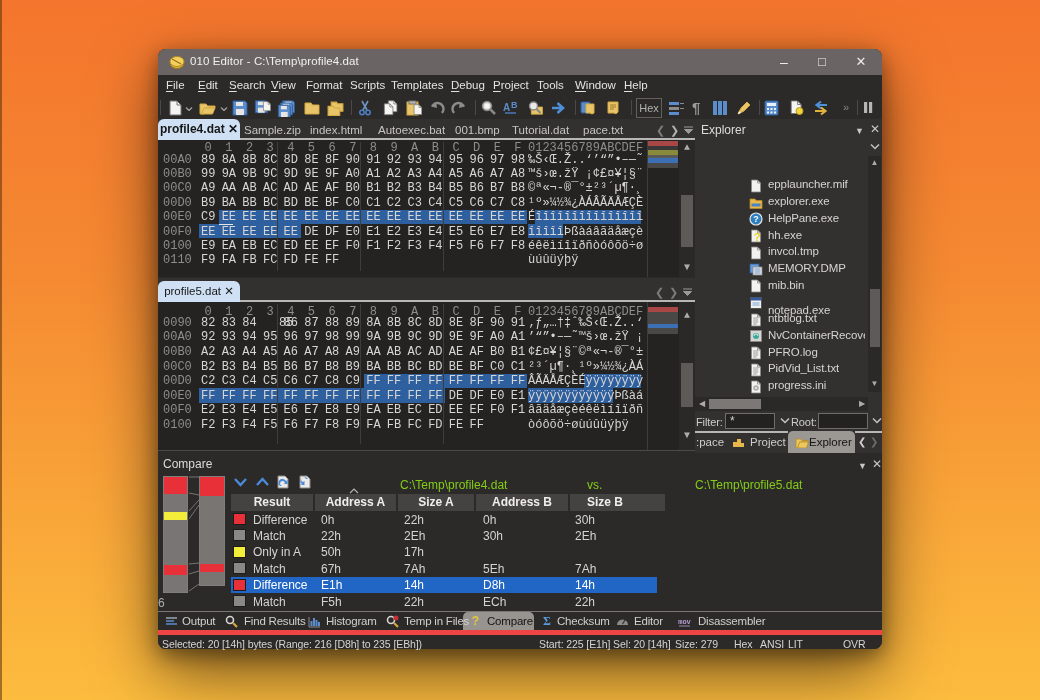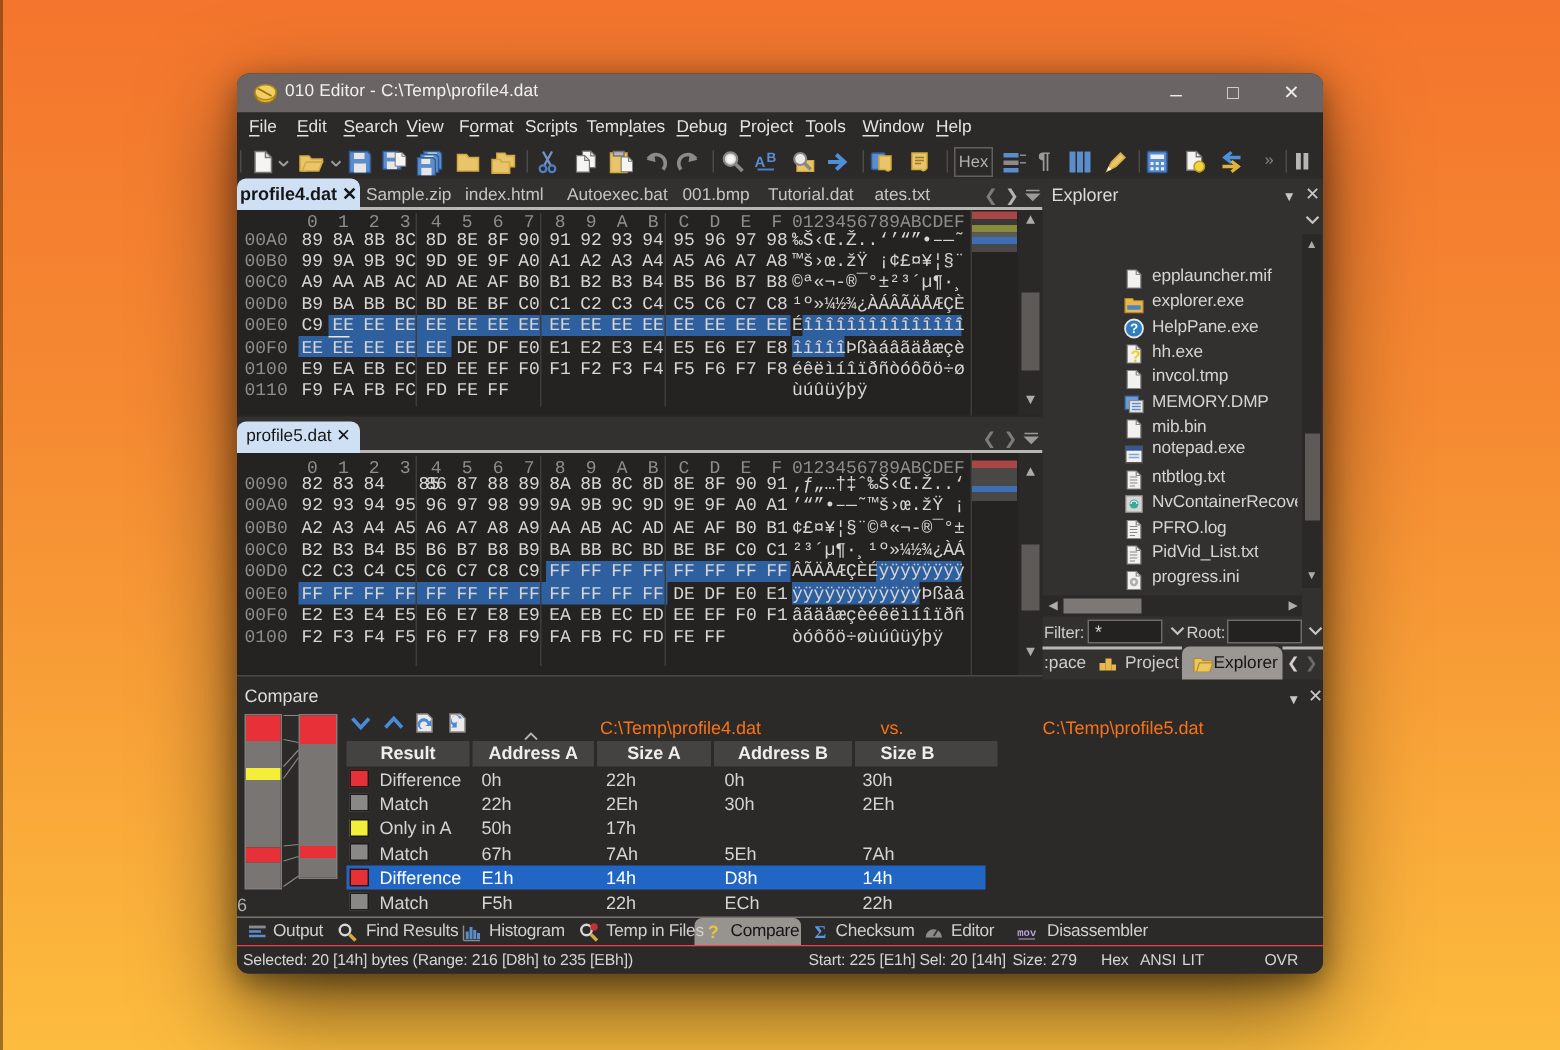--- a/index.html
+++ b/index.html
@@ -37,26 +37,26 @@
 
 #expl{position:absolute;left:537px;top:70px;width:187px;height:336px;background:#333130}
 .paneltitle{color:#dddbd9;font-size:12px}
 .inbox{position:absolute;background:#232221;border:1px solid #6f6d6b;color:#d3d1cf;font-size:12px}
 .hdrbar{position:absolute;background:#403e3d;color:#f2f0ee;font-weight:bold;font-size:12px}
 .fitem{position:absolute;color:#d6d4d2;font-size:11.5px;letter-spacing:-0.1px;white-space:nowrap}
 .ptab{position:absolute;color:#cfcdcb;font-size:11.5px}
 
 #comp{position:absolute;left:0;top:404px;width:724px;height:158px;background:#2b2a29}
 .chead{position:absolute;background:#454342;color:#f0eeec;font-size:12px;font-weight:bold;text-align:center}
-.crow{position:absolute;color:#f97316;font-size:12px}
+.crow{position:absolute;color:#84cc16;font-size:12px}
 .swatch{position:absolute;width:13px;height:12px;border:1px solid #1d1c1b}
 
 #btabs{position:absolute;left:0;top:562px;width:724px;height:19px;background:#2b2a29;border-top:1px solid #797672}
 .btxt{position:absolute;top:3px;color:#d2d0ce;font-size:11.5px;letter-spacing:-0.2px}
-#status{position:absolute;left:0;top:581px;width:724px;height:19px;background:#2b2a29;border-top:1px solid #ef4444;color:#d6d4d2;font-size:10.5px;letter-spacing:-0.1px;border-radius:0 0 8px 8px}
+#status{position:absolute;left:0;top:581px;width:724px;height:19px;background:#2b2a29;border-top:5px solid #ef4444;color:#d6d4d2;font-size:10.5px;letter-spacing:-0.1px;border-radius:0 0 8px 8px}
 #status span{position:absolute;top:3px}
 </style></head>
 <body>
 <div class="ledge"></div>
 <div id="win">
 <div id="title">
 <svg class="abs" style="left:11px;top:5px" width="16" height="16" viewBox="0 0 16 16">
         <ellipse cx="8" cy="9" rx="7" ry="5.5" fill="#e8b93e" stroke="#9a7318"></ellipse>
         <ellipse cx="8" cy="7.5" rx="7" ry="5" fill="#f2cf5e" stroke="#b08a20"></ellipse>
         <path d="M3 5 L12 10" stroke="#9a7318" stroke-width="1.2"></path>
@@ -249,21 +249,21 @@
       </svg>
 </div>
 <div class="tabrow" style="left:0;top:70px;width:537px;height:21px">
 <div class="lline"></div>
 <div class="atab" style="left:0;top:0;width:82px;height:21px;line-height:21px">profile4.dat <span style="font-weight:bold">✕</span></div>
 <div class="itab" style="left:86px">Sample.zip</div>
 <div class="itab" style="left:152px">index.html</div>
 <div class="itab" style="left:220px">Autoexec.bat</div>
 <div class="itab" style="left:297px">001.bmp</div>
 <div class="itab" style="left:354px">Tutorial.dat</div>
-<div class="itab" style="left:425px">ates.txt</div>
+<div class="itab" style="left:425px">pace.txt</div>
 <div class="tnav" style="left:498px;color:#7e7c7a">❮</div>
 <div class="tnav" style="left:512px">❯</div>
 <svg class="abs" style="left:525px;top:7px" width="11" height="9" viewBox="0 0 11 9">
         <path d="M1 1h9M1.5 3.5 L5.5 7.5 L9.5 3.5z" fill="#9c9a98" stroke="#9c9a98" stroke-width="1"></path>
       </svg>
 </div>
 <div class="hex" style="left:0;top:91px;width:537px;height:137px">
 <div class="selrect" style="left:60.5px;top:69.5px;width:308.5px;height:14.4px"></div>
 <div class="selrect" style="left:377.0px;top:69.5px;width:105.8px;height:14.4px"></div>
 <div class="selrect" style="left:40.5px;top:84.0px;width:102.0px;height:14.4px"></div>
@@ -673,21 +673,21 @@
 <svg class="abs" style="left:54px;top:160px" width="14" height="14" viewBox="0 0 14 14">
         <path d="M2.5 1h6l3 3v9h-9z" fill="#f2f1ef" stroke="#8a8886" stroke-width="0.8"></path>
         <path d="M8.5 1v3h3" fill="none" stroke="#8a8886" stroke-width="0.8"></path>
       </svg>
 <div class="fitem" style="left:73px;top:159.7px;max-width:97px;overflow:hidden">mib.bin</div>
 <svg class="abs" style="left:54px;top:177px" width="14" height="14" viewBox="0 0 14 14">
         <rect x="1.5" y="1.5" width="11" height="11" fill="#f2f1ef" stroke="#55524f" stroke-width="1"></rect>
         <rect x="1.5" y="1.5" width="11" height="3" fill="#35589a"></rect>
         <path d="M3.5 7h7M3.5 9h7" stroke="#7aa6d8" stroke-width="1"></path>
       </svg>
-<div class="fitem" style="left:73px;top:174px;max-width:97px;overflow:hidden">notepad.exe</div>
+<div class="fitem" style="left:73px;top:185px;max-width:97px;overflow:hidden">notepad.exe</div>
 <svg class="abs" style="left:54px;top:194px" width="14" height="14" viewBox="0 0 14 14">
         <path d="M2.5 1h6l3 3v9h-9z" fill="#f2f1ef" stroke="#8a8886" stroke-width="0.8"></path>
         <path d="M8.5 1v3h3" fill="none" stroke="#8a8886" stroke-width="0.8"></path>
         <path d="M4.2 5h5M4.2 7h5M4.2 9h5M4.2 11h3.5" stroke="#8a8886" stroke-width="0.8"></path>
       </svg>
 <div class="fitem" style="left:73px;top:193.1px;max-width:97px;overflow:hidden">ntbtlog.txt</div>
 <svg class="abs" style="left:54px;top:210px" width="14" height="14" viewBox="0 0 14 14">
         <rect x="1.5" y="1.5" width="11" height="11" fill="#d8d6d4" stroke="#8a8886" stroke-width="0.8"></rect>
         <circle cx="7" cy="7" r="3" fill="#3aa89a"></circle>
         <path d="M5 7 a2 2 0 0 1 4 0" fill="none" stroke="#fff" stroke-width="0.8"></path>

